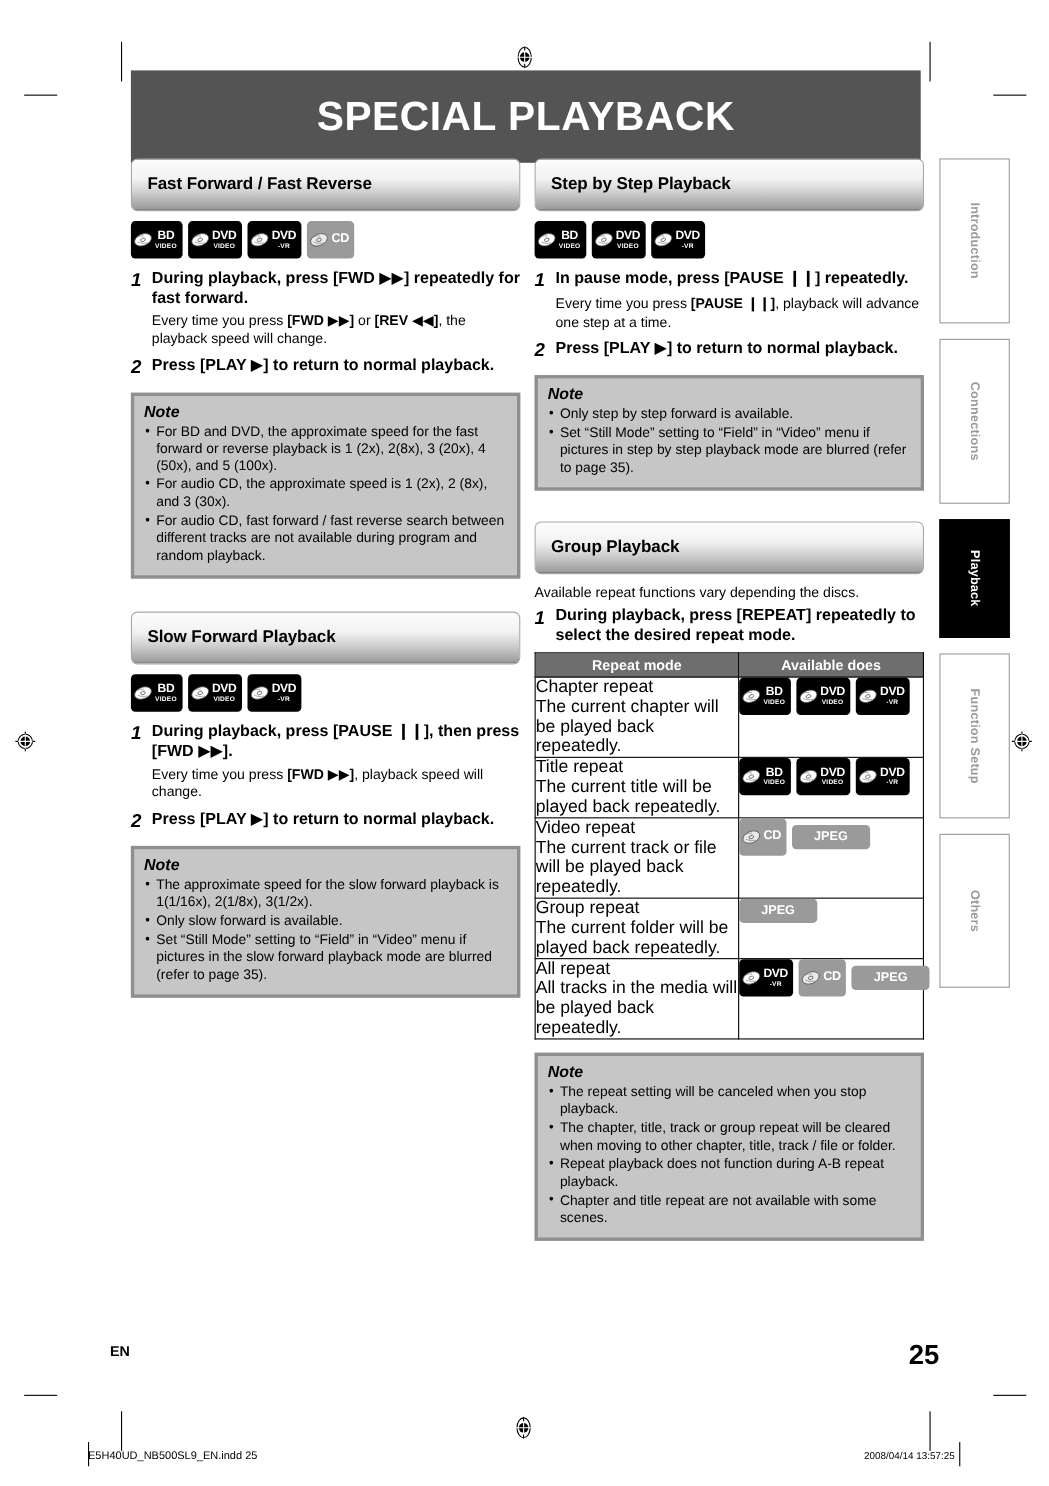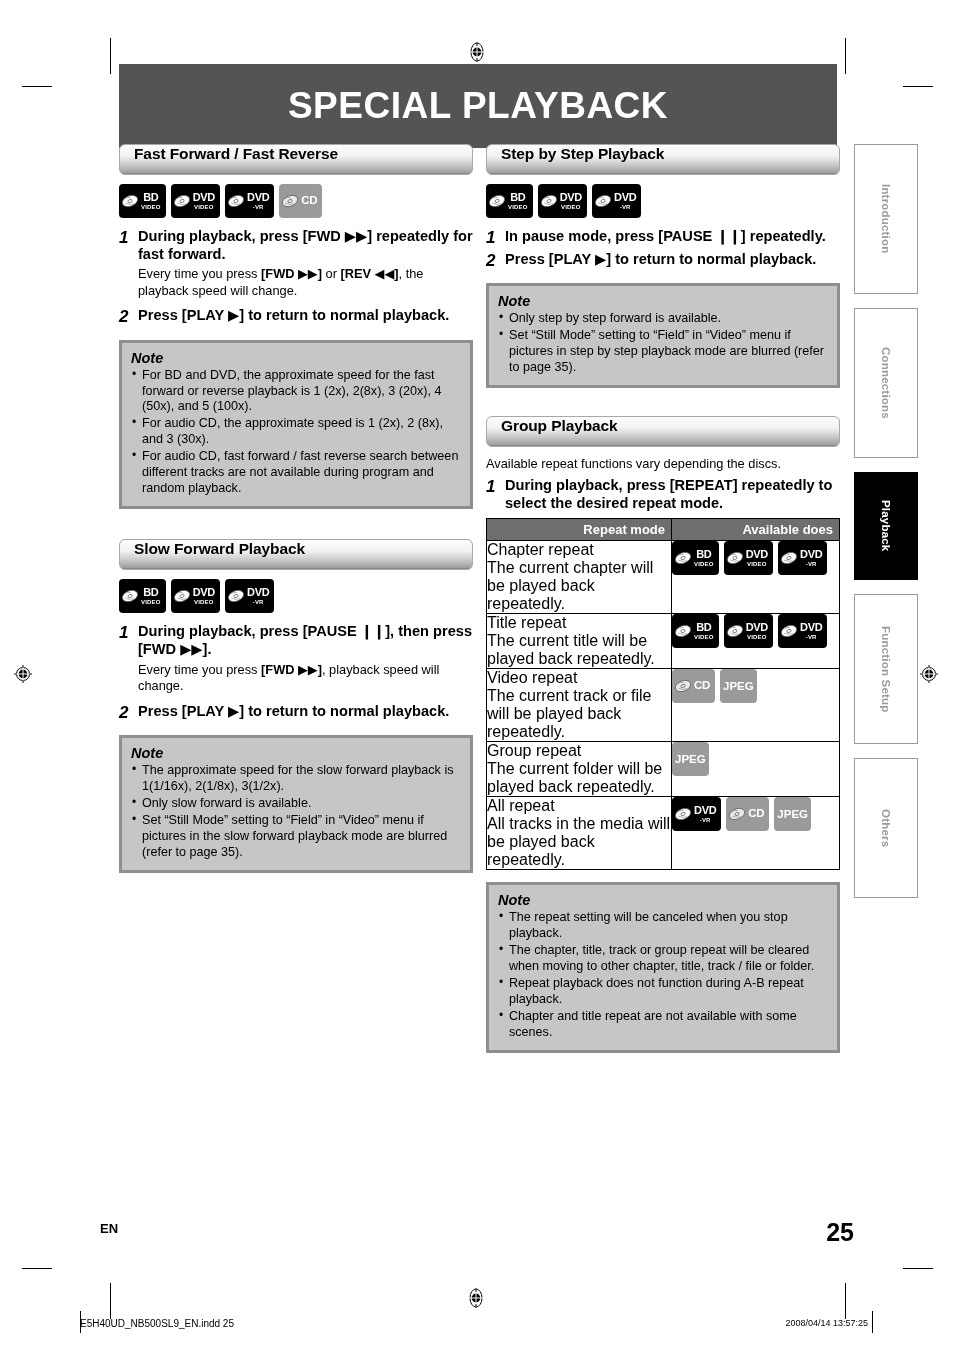--- a/index.html
+++ b/index.html
@@ -15,38 +15,38 @@
   .title-banner{position:absolute;left:119px;top:64px;width:718px;height:84px;
       background:#545454;display:flex;align-items:center;justify-content:center;}
   .title-banner .t{color:#fff;font-size:37px;font-weight:bold;letter-spacing:.5px;}
 
   
   .col{position:absolute;width:354px;}
   .col-left{left:119px;top:144px;}
   .col-right{left:486px;top:144px;}
 
   
-  .secbar{position:relative;height:31px;border-radius:6px;
+  .secbar{position:relative;height:48px;border-radius:6px;
       background:linear-gradient(to bottom,#fdfdfd 0%,#f2f2f2 38%,#d3d3d3 62%,#9d9d9d 97%,#6d6d6d 100%);
       border:1px solid #a8a8a8;box-sizing:border-box;
-      display:flex;margin-bottom:9px;}
+      display:flex;align-items:center;margin-bottom:9px;}
   .secbar .lbl{font-size:15.5px;font-weight:bold;padding-left:14px;color:#000;letter-spacing:-0.1px;}
 
   
   .badges{display:flex;gap:5px;align-items:center;margin:0 0 9px 0;}
   .badge{display:inline-flex;align-items:center;border-radius:4px;height:34px;
       padding:0 5px 0 2px;box-sizing:border-box;}
   .badge.dark{background:#000;color:#fff;}
   .badge.gray{background:#9a9a9a;color:#fff;}
   .badge .disc{width:18px;height:14px;flex:none;margin-right:2px;}
   .badge .txt{display:flex;flex-direction:column;line-height:1;align-items:center;}
   .badge .big{font-size:11px;font-weight:bold;letter-spacing:-0.3px;}
   .badge .sub{font-size:6px;font-weight:bold;letter-spacing:.2px;margin-top:1px;}
   .badge.single .big{font-size:11.5px;font-weight:bold;}
-  .badge.plain{background:#9a9a9a;color:#fff;height:34px;padding:0 3px;
+  .badge.plain{background:#9a9a9a;color:#fff;height:22px;padding:0 20px;
       font-size:11.5px;font-weight:bold;display:inline-flex;align-items:center;}
 
   
   .step{display:flex;margin-bottom:2px;}
   .step .num{font-size:17px;font-weight:bold;font-style:italic;width:19px;flex:none;
       line-height:1.24;}
   .step .head{font-size:14.6px;font-weight:bold;line-height:1.24;flex:1;}
   .sub-para{font-size:12.8px;line-height:1.3;margin:3px 0 7px 19px;}
   .sub-para b{font-weight:bold;}
   .body-para{font-size:12.8px;line-height:1.3;margin:0 0 3px 0;}
@@ -57,21 +57,21 @@
   .note .nt{font-size:14.5px;font-weight:bold;font-style:italic;margin-bottom:2px;}
   .note ul{margin:0;padding:0;list-style:none;}
   .note li{font-size:12.6px;line-height:1.27;padding-left:11px;position:relative;margin-bottom:1px;}
   .note li:before{content:"•";position:absolute;left:1px;top:-1px;font-size:12px;}
 
   
   table.repeat{border-collapse:collapse;width:354px;margin-top:6px;
       border:1.5px solid #000;table-layout:fixed;}
   table.repeat td,table.repeat th{border:1px solid #000;padding:0;vertical-align:top;}
   table.repeat th{background:#6e6e6e;color:#fff;font-size:13px;font-weight:bold;
-      text-align:right;padding:3px 6px;}
+      text-align:center;padding:3px 6px;}
   td.media{background:#fff;padding:5px 6px;vertical-align:middle;}
   td.media .badges{margin:0;}
   .modecell{padding:0;}
 
   
   .tabs{position:absolute;left:854px;top:144px;width:64px;}
   .tab{width:64px;box-sizing:border-box;border:1px solid #9a9a9a;border-left:1px solid #9a9a9a;
        background:#fff;display:flex;align-items:center;justify-content:center;margin-bottom:14px;}
   .tab span{writing-mode:vertical-rl;font-size:11.5px;font-weight:bold;color:#9a9a9a;
        letter-spacing:.2px;white-space:nowrap;}
@@ -328,20 +328,21 @@
             <span class="big">DVD</span>
             <span class="sub">-VR</span>
           </span>
         </span>
       </div>
     <div>
         <div class="step">
           <div class="num">1</div>
           <div class="head">In pause mode, press <b>[PAUSE ❙❙]</b> repeatedly.</div>
         </div>
+        <div class="sub-para">Every time you press <b>[PAUSE ❙❙]</b>, playback will advance one step at a time.</div>
         <div class="step">
           <div class="num">2</div>
           <div class="head">Press <b>[PLAY ▶]</b> to return to normal playback.</div>
         </div>
       </div>
     <div class="note">
       <div class="nt">Note</div>
       <ul>
           <li>Only step by step forward is available.</li>
           <li>Set “Still Mode” setting to “Field” in “Video” menu if pictures in step by step playback mode are blurred (refer to page 35).</li>

